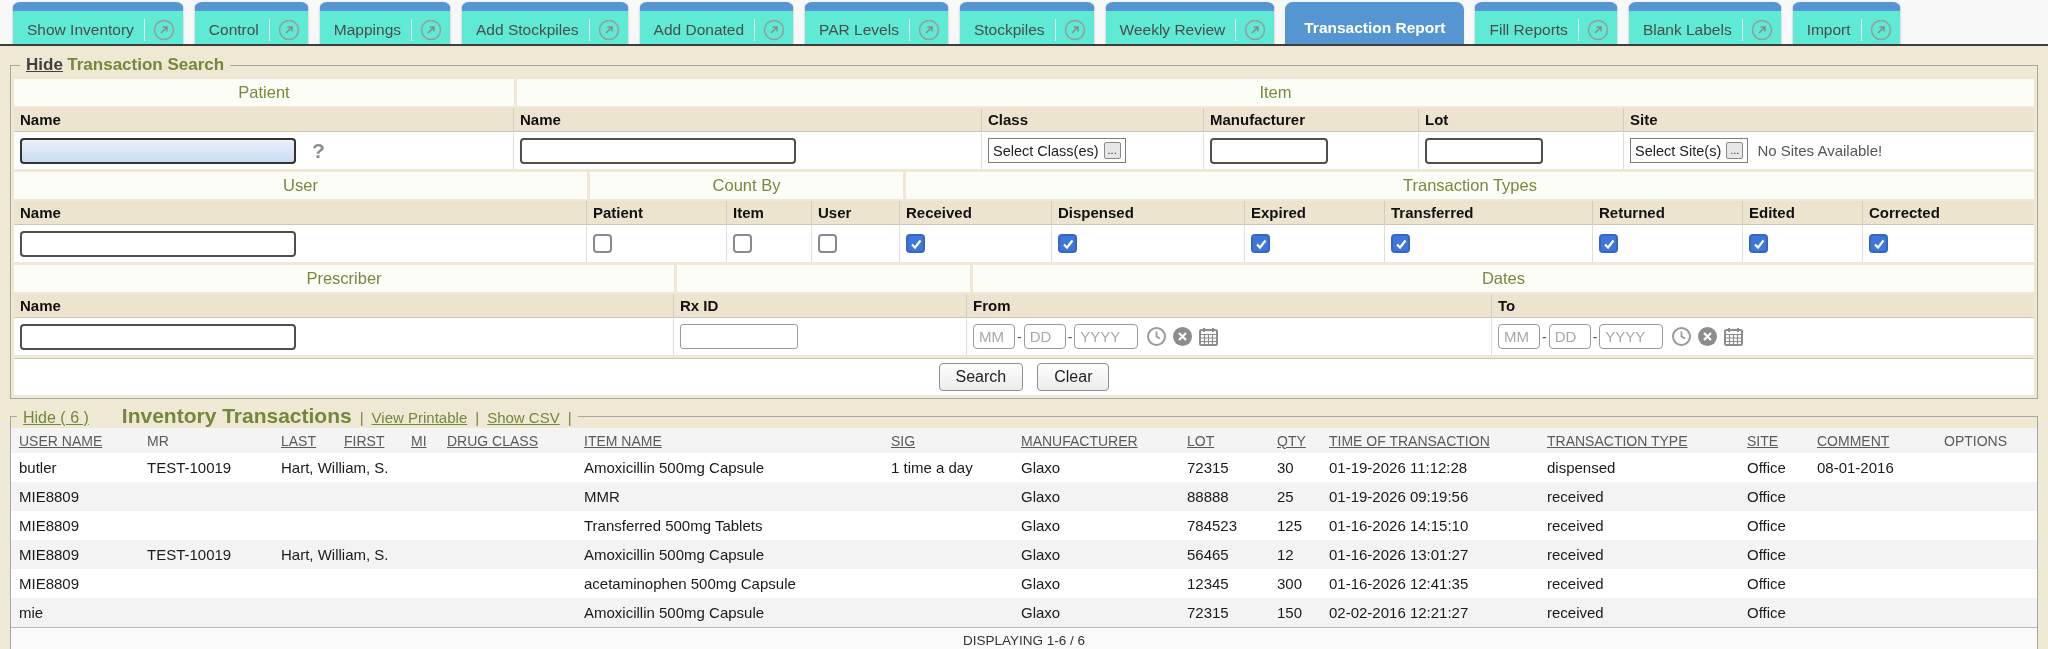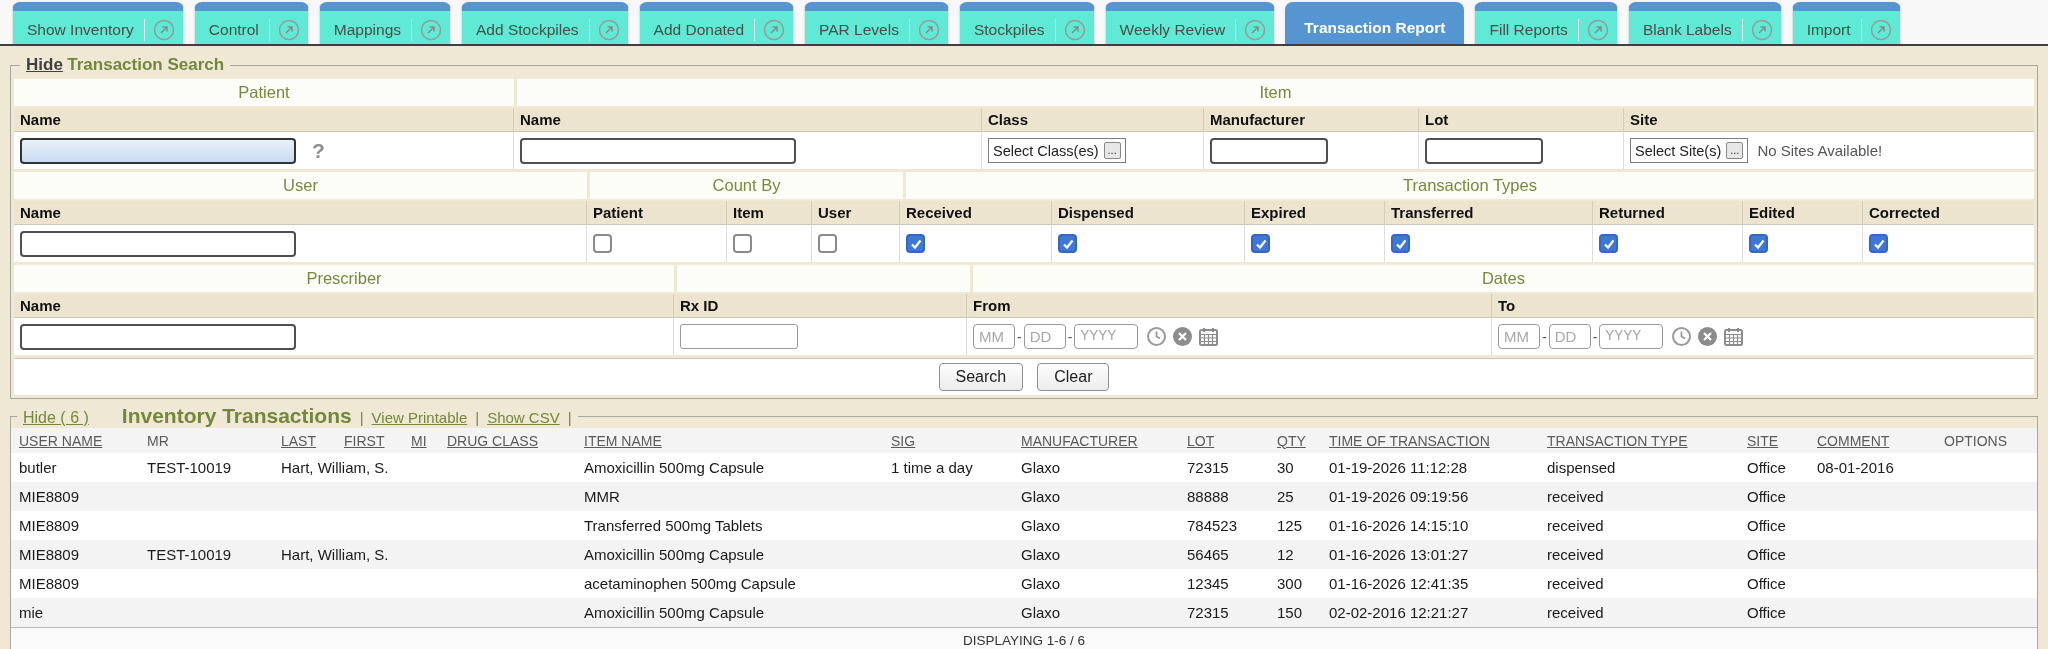--- a/index.html
+++ b/index.html
@@ -74,21 +74,21 @@
     border-color: #333;
   }
   .inp-item, .inp-user, .inp-prescriber { width: 276px; }
   .inp-small { width: 118px; }
   .inp-thin {
     height: 25px; border: 1px solid #999; border-radius: 3px;
     font-size: 15px; padding: 0 5px; outline: none; background: #fff;
   }
   .inp-rx { width: 118px; }
   .inp-mm, .inp-dd { width: 42px; border-radius: 4px; color: #666; }
-  .inp-yyyy { width: 64px; border-radius: 4px; color: #666; font-family: Liberation Mono, monospace; }
+  .inp-yyyy { width: 64px; border-radius: 4px; color: #666; }
   .inp-thin::placeholder { color: #a8a8a8; }
   .help-q { color: #8f8f8f; font-size: 21px; font-weight: bold; margin-left: 16px; cursor: pointer; }
   .date-dash { color: #555; font-size: 14px; margin: 0 2px; }
   .date-icons { display: inline-flex; gap: 5px; margin-left: 8px; align-items: center; }
   .date-icons svg { cursor: pointer; }
   
   .selbox {
     display: inline-flex; align-items: center; gap: 5px;
     border: 1px solid #7c7c7c; background: #fff; padding: 3px 4px;
     font-size: 14.5px; color: #222;

